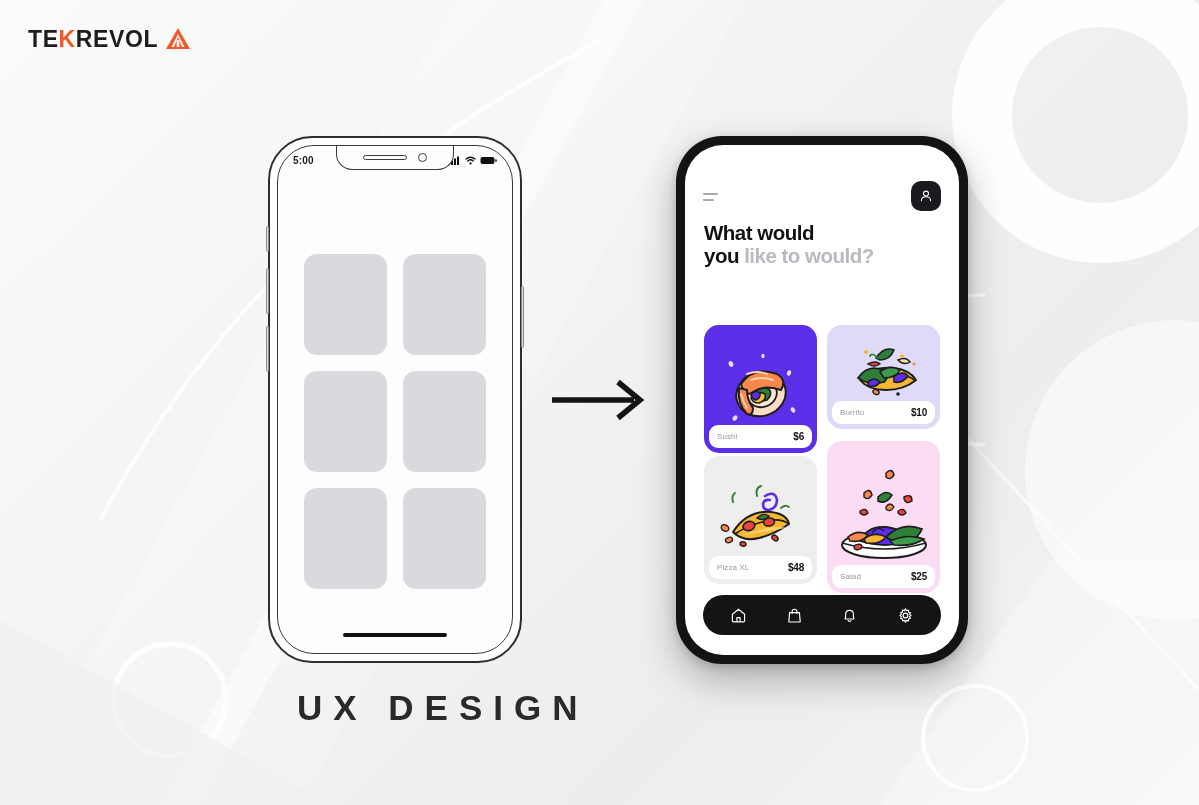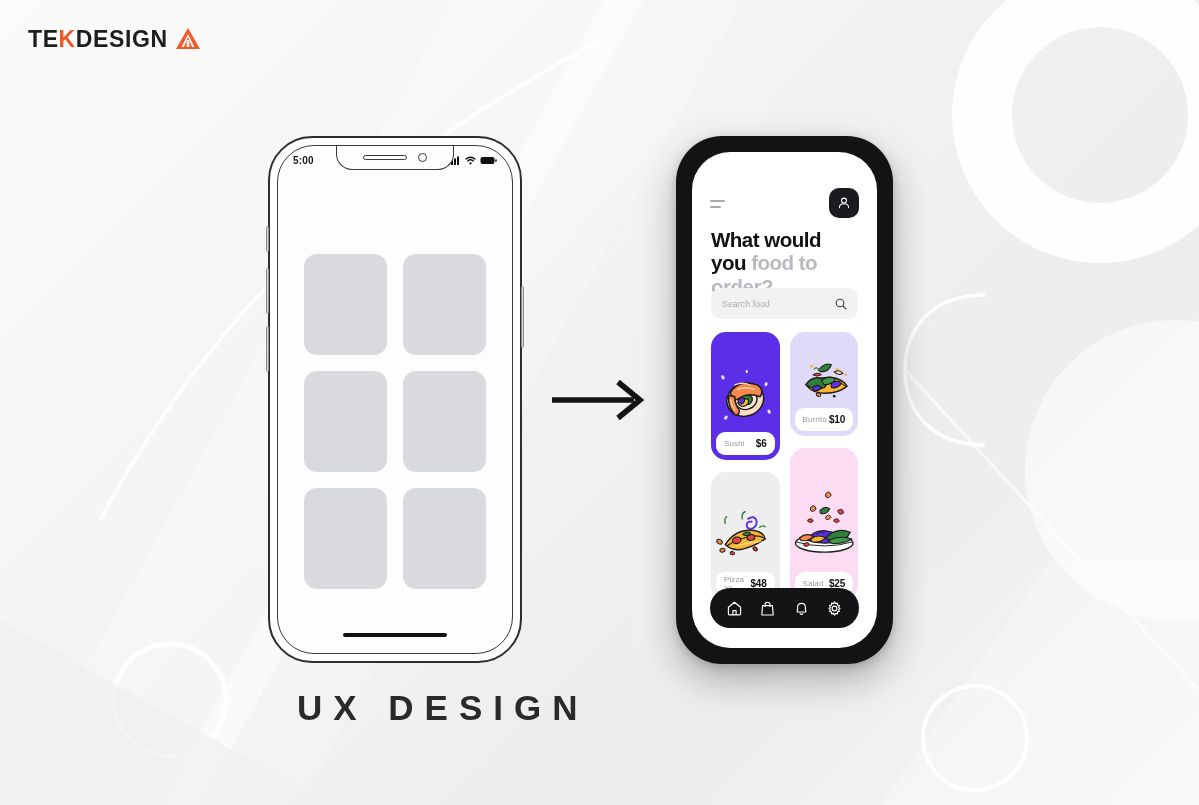--- a/index.html
+++ b/index.html
@@ -148,25 +148,25 @@
   }
   .ux-btn-mute   { top: 88px;  height: 26px; }
   .ux-btn-volup  { top: 130px; height: 46px; }
   .ux-btn-voldn  { top: 188px; height: 46px; }
   .ux-btn-power  { right: -4px; left: auto; top: 148px; height: 62px; }
 
   
   .phone-ui {
     position: absolute;
     left: 676px; top: 136px;
-    width: 217px; height: 528px;
+    width: 292px; height: 528px;
     background: #131313;
     border-radius: 46px;
     box-shadow: 0 16px 38px rgba(0,0,0,0.28), 0 3px 10px rgba(0,0,0,0.16);
-    padding: 16px;
+    padding: 9px;
   }
   .ui-screen {
     position: relative;
     width: 100%; height: 100%;
     background: #ffffff;
     border-radius: 38px;
     overflow: hidden;
   }
 
   .ui-topbar {
@@ -213,21 +213,21 @@
     color: #a9a9b0;
     letter-spacing: 0.15px;
   }
 
   .cards {
     position: absolute;
     top: 180px; left: 19px; right: 19px;
     display: flex; gap: 10px;
   }
   .col { display: flex; flex-direction: column; }
-  .col-left  { width: 50%; gap: 12px; }
+  .col-left  { width: 50%; gap: 3px; }
   .col-right { width: 50%; gap: 12px; padding-top: 0; }
 
   .food-card {
     position: relative;
     border-radius: 15px;
     overflow: hidden;
     display: flex;
     flex-direction: column;
     justify-content: flex-end;
   }
@@ -305,21 +305,21 @@
       <path d="M0 620 L 330 805 L 0 805 Z" fill="#f0f0f0" opacity="0.7"></path>
 
       <path d="M600 40 C 420 140 240 260 100 520" fill="none" stroke="#ffffff" stroke-width="4" opacity="0.8"></path>
     </svg>
   </div>
 
   <div class="logo">
     <div class="logo-word">
       <span>TE</span>
         <span class="logo-k">K</span>
-        <span>DESIGN</span>
+        <span>REVOL</span>
     </div>
     <svg class="logo-mark" width="26" height="24" viewBox="0 0 26 24">
       <path d="M13 1 L25 22 L1 22 Z" fill="#f05a28"></path>
       <path d="M13 7 L19.5 20 L6.5 20 Z" fill="#ffffff" opacity="0.95"></path>
       <path d="M13 10 L17 20 L9 20 Z" fill="#f05a28"></path>
       <rect x="11.6" y="13" width="2.8" height="7" fill="#ffffff" opacity="0.9"></rect>
     </svg>
   </div>
 
   <div class="phone-ux">
@@ -387,30 +387,23 @@
         <div class="avatar-btn">
           <svg width="14" height="14" viewBox="0 0 14 14">
             <circle cx="7" cy="4.6" r="2.5" fill="none" stroke="#ffffff" stroke-width="1.1"></circle>
             <path d="M2.4 11.6 C2.4 8.9 4.5 7.8 7 7.8 C9.5 7.8 11.6 8.9 11.6 11.6" fill="none" stroke="#ffffff" stroke-width="1.1" stroke-linecap="round"></path>
           </svg>
         </div>
       </div>
 
       <div class="ui-heading">
         <div>What would</div>
-        <div><span>you </span><span class="muted">food to order?</span></div>
-      </div>
-
-      <div class="search-bar">
-        <span class="search-placeholder">Search food</span>
-        <svg width="12" height="12" viewBox="0 0 12 12">
-          <circle cx="5" cy="5" r="3.8" fill="none" stroke="#3b3b40" stroke-width="1.1"></circle>
-          <path d="M7.9 7.9 L11 11" stroke="#3b3b40" stroke-width="1.1" stroke-linecap="round"></path>
-        </svg>
-      </div>
+        <div><span>you </span><span class="muted">like to would?</span></div>
+      </div>
+
 
       <div class="cards">
 
         <div class="col col-left">
 
           <div class="food-card card-sushi" style="background:#5b2ee8">
             <div class="food-art">
               <svg width="92" height="82" viewBox="0 0 92 82">
                 <g opacity="0.85" fill="#ffffff">
                   <ellipse cx="16" cy="16" rx="2.2" ry="3" transform="rotate(-25 16 16)"></ellipse>

